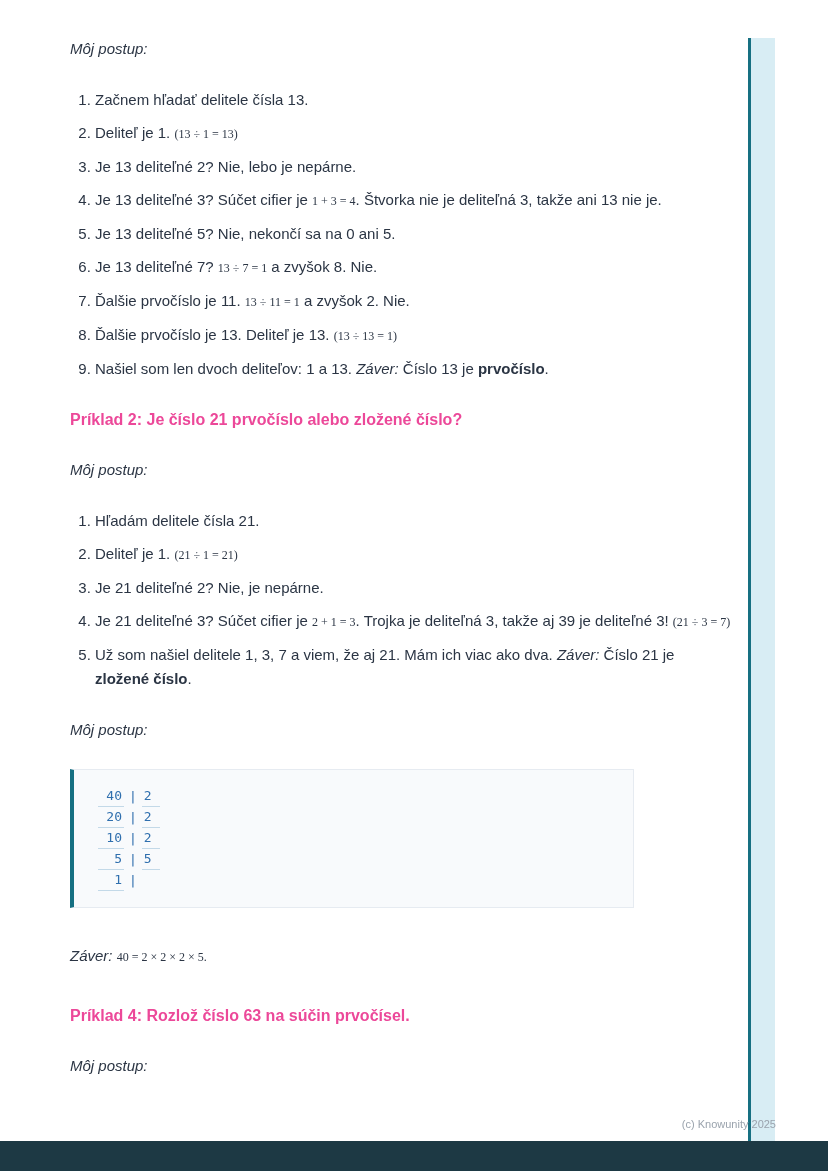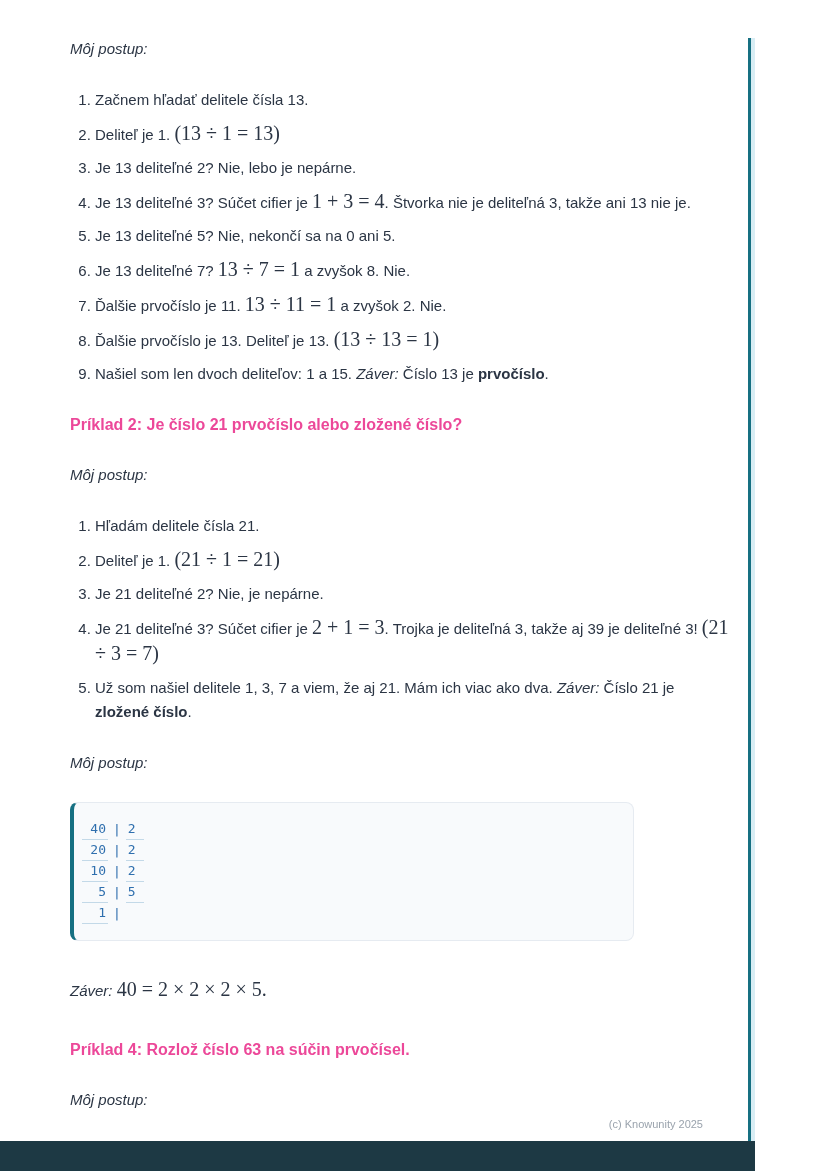--- a/index.html
+++ b/index.html
@@ -1,39 +1,39 @@
 <!DOCTYPE html>
 <html><head>
 <meta charset="utf-8">
 <style>
   html,body { margin:0; padding:0; background:#ffffff; }
   .page {
-    position:relative; width:755px; height:1171px; background:#ffffff;
+    position:relative; width:828px; height:1171px; background:#ffffff;
     overflow:hidden; font-family:"Liberation Sans","DejaVu Sans",sans-serif;
     color:#2b3544;
     text-decoration:underline;
   }
   .content { position:absolute; left:70px; top:38px; width:662px; }
 
   .postup { font-style:italic; font-size:15px; line-height:22px; margin:28px 0; color:#2b3544; }
   .postup.first { margin-top:0; }
 
   ol.steps { margin:0; padding:0 0 0 25px; }
   ol.steps li { font-size:15px; line-height:24px; margin-bottom:9px; }
 
   .heading { font-size:16px; font-weight:700; line-height:22px; margin:28px 0; color:#ec4899; }
 
-  .math { font-family:"Liberation Serif","DejaVu Serif",serif; font-size:20px; }
+  .math { font-family:"Liberation Serif","DejaVu Serif",serif; font-size:12px; }
   .it { font-style:italic; }
   .b { font-weight:700; }
 
   .factorbox {
     box-sizing:border-box; width:564px; margin:26px 0 30px;
     background:#f8fafc; border:1px solid #e6ebf1; border-left:4px solid #167082;
-    border-radius:8px; padding:16px 8px;
+    border-radius:0; padding:16px 24px;
   }
   .factor-row {
     display:flex; align-items:flex-end;
     font-family:"DejaVu Sans Mono","Liberation Mono",monospace;
     font-size:13px; line-height:20px; height:21px; color:#2f6fae;
   }
   .fc1 { min-width:22px; text-align:right; border-bottom:1px solid #c3d9e8; padding:0 2px; }
   .fpipe { padding:0 5px; }
   .fc2 { min-width:14px; border-bottom:1px solid #c3d9e8; padding:0 2px; }
   .factor-row:last-child .fc2 { border-bottom:none; }
@@ -62,21 +62,21 @@
 
     <ol class="steps">
       <li><span>Začnem hľadať delitele čísla 13.</span></li>
       <li><span>Deliteľ je 1. </span><span class="math">(13 ÷ 1 = 13)</span></li>
       <li><span>Je 13 deliteľné 2? Nie, lebo je nepárne.</span></li>
       <li><span>Je 13 deliteľné 3? Súčet cifier je </span><span class="math">1 + 3 = 4</span><span>. Štvorka nie je deliteľná 3, takže ani 13 nie je.</span></li>
       <li><span>Je 13 deliteľné 5? Nie, nekončí sa na 0 ani 5.</span></li>
       <li><span>Je 13 deliteľné 7? </span><span class="math">13 ÷ 7 = 1</span><span> a zvyšok 8. Nie.</span></li>
       <li><span>Ďalšie prvočíslo je 11. </span><span class="math">13 ÷ 11 = 1</span><span> a zvyšok 2. Nie.</span></li>
       <li><span>Ďalšie prvočíslo je 13. Deliteľ je 13. </span><span class="math">(13 ÷ 13 = 1)</span></li>
-      <li><span>Našiel som len dvoch deliteľov: 1 a 15. </span><span class="it">Záver:</span><span> Číslo 13 je </span><span class="b">prvočíslo</span><span>.</span></li>
+      <li><span>Našiel som len dvoch deliteľov: 1 a 13. </span><span class="it">Záver:</span><span> Číslo 13 je </span><span class="b">prvočíslo</span><span>.</span></li>
     </ol>
 
     <h3 class="heading">Príklad 2: Je číslo 21 prvočíslo alebo zložené číslo?</h3>
 
     <p class="postup">Môj postup:</p>
 
     <ol class="steps">
       <li><span>Hľadám delitele čísla 21.</span></li>
       <li><span>Deliteľ je 1. </span><span class="math">(21 ÷ 1 = 21)</span></li>
       <li><span>Je 21 deliteľné 2? Nie, je nepárne.</span></li>

